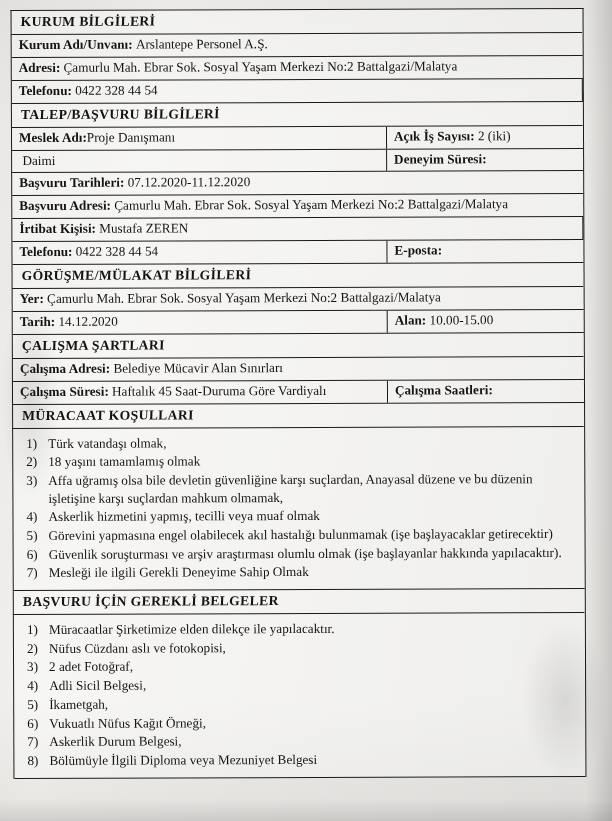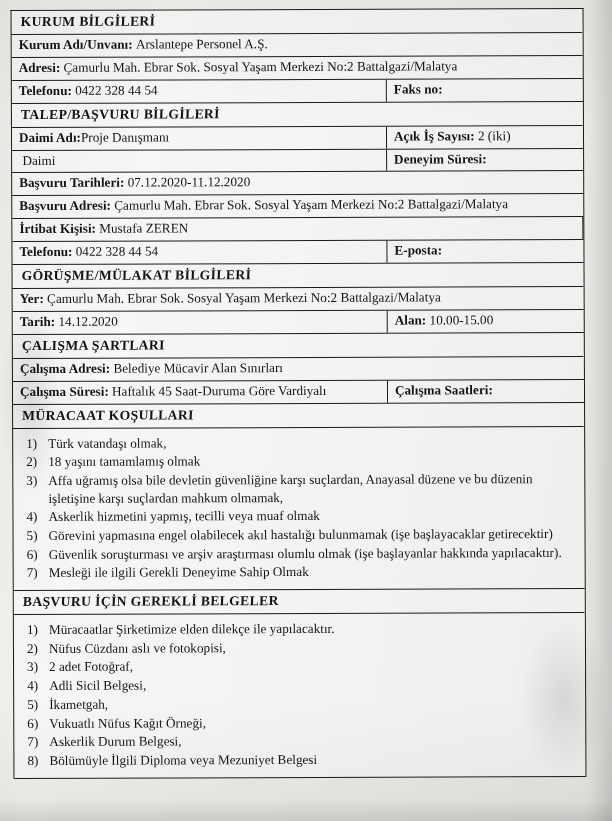--- a/index.html
+++ b/index.html
@@ -129,30 +129,27 @@
     <div class="row">
       <div class="cell grow">
         <span class="lbl">Adresi:</span>&nbsp;<span class="val">Çamurlu Mah. Ebrar Sok. Sosyal Yaşam Merkezi No:2 Battalgazi/Malatya</span>
       </div>
     </div>
 
     <div class="row">
       <div class="cell grow vline">
         <span class="lbl">Telefonu:</span>&nbsp;<span class="val">0422 328 44 54</span>
       </div>
-      <div class="cell w-right">
-        <span class="lbl">Faks no:</span>&nbsp;<span class="val"></span>
-      </div>
     </div>
 
     <div class="section">TALEP/BAŞVURU BİLGİLERİ</div>
 
     <div class="row">
       <div class="cell grow vline">
-        <span class="lbl">Daimi Adı:</span>
+        <span class="lbl">Meslek Adı:</span>
           <span class="val">Proje Danışmanı</span>
       </div>
       <div class="cell w-right">
         <span class="lbl">Açık İş Sayısı:</span>&nbsp;<span class="val">2 (iki)</span>
       </div>
     </div>
 
     <div class="row">
       <div class="cell grow vline">
         &nbsp;<span class="val">Daimi</span>

